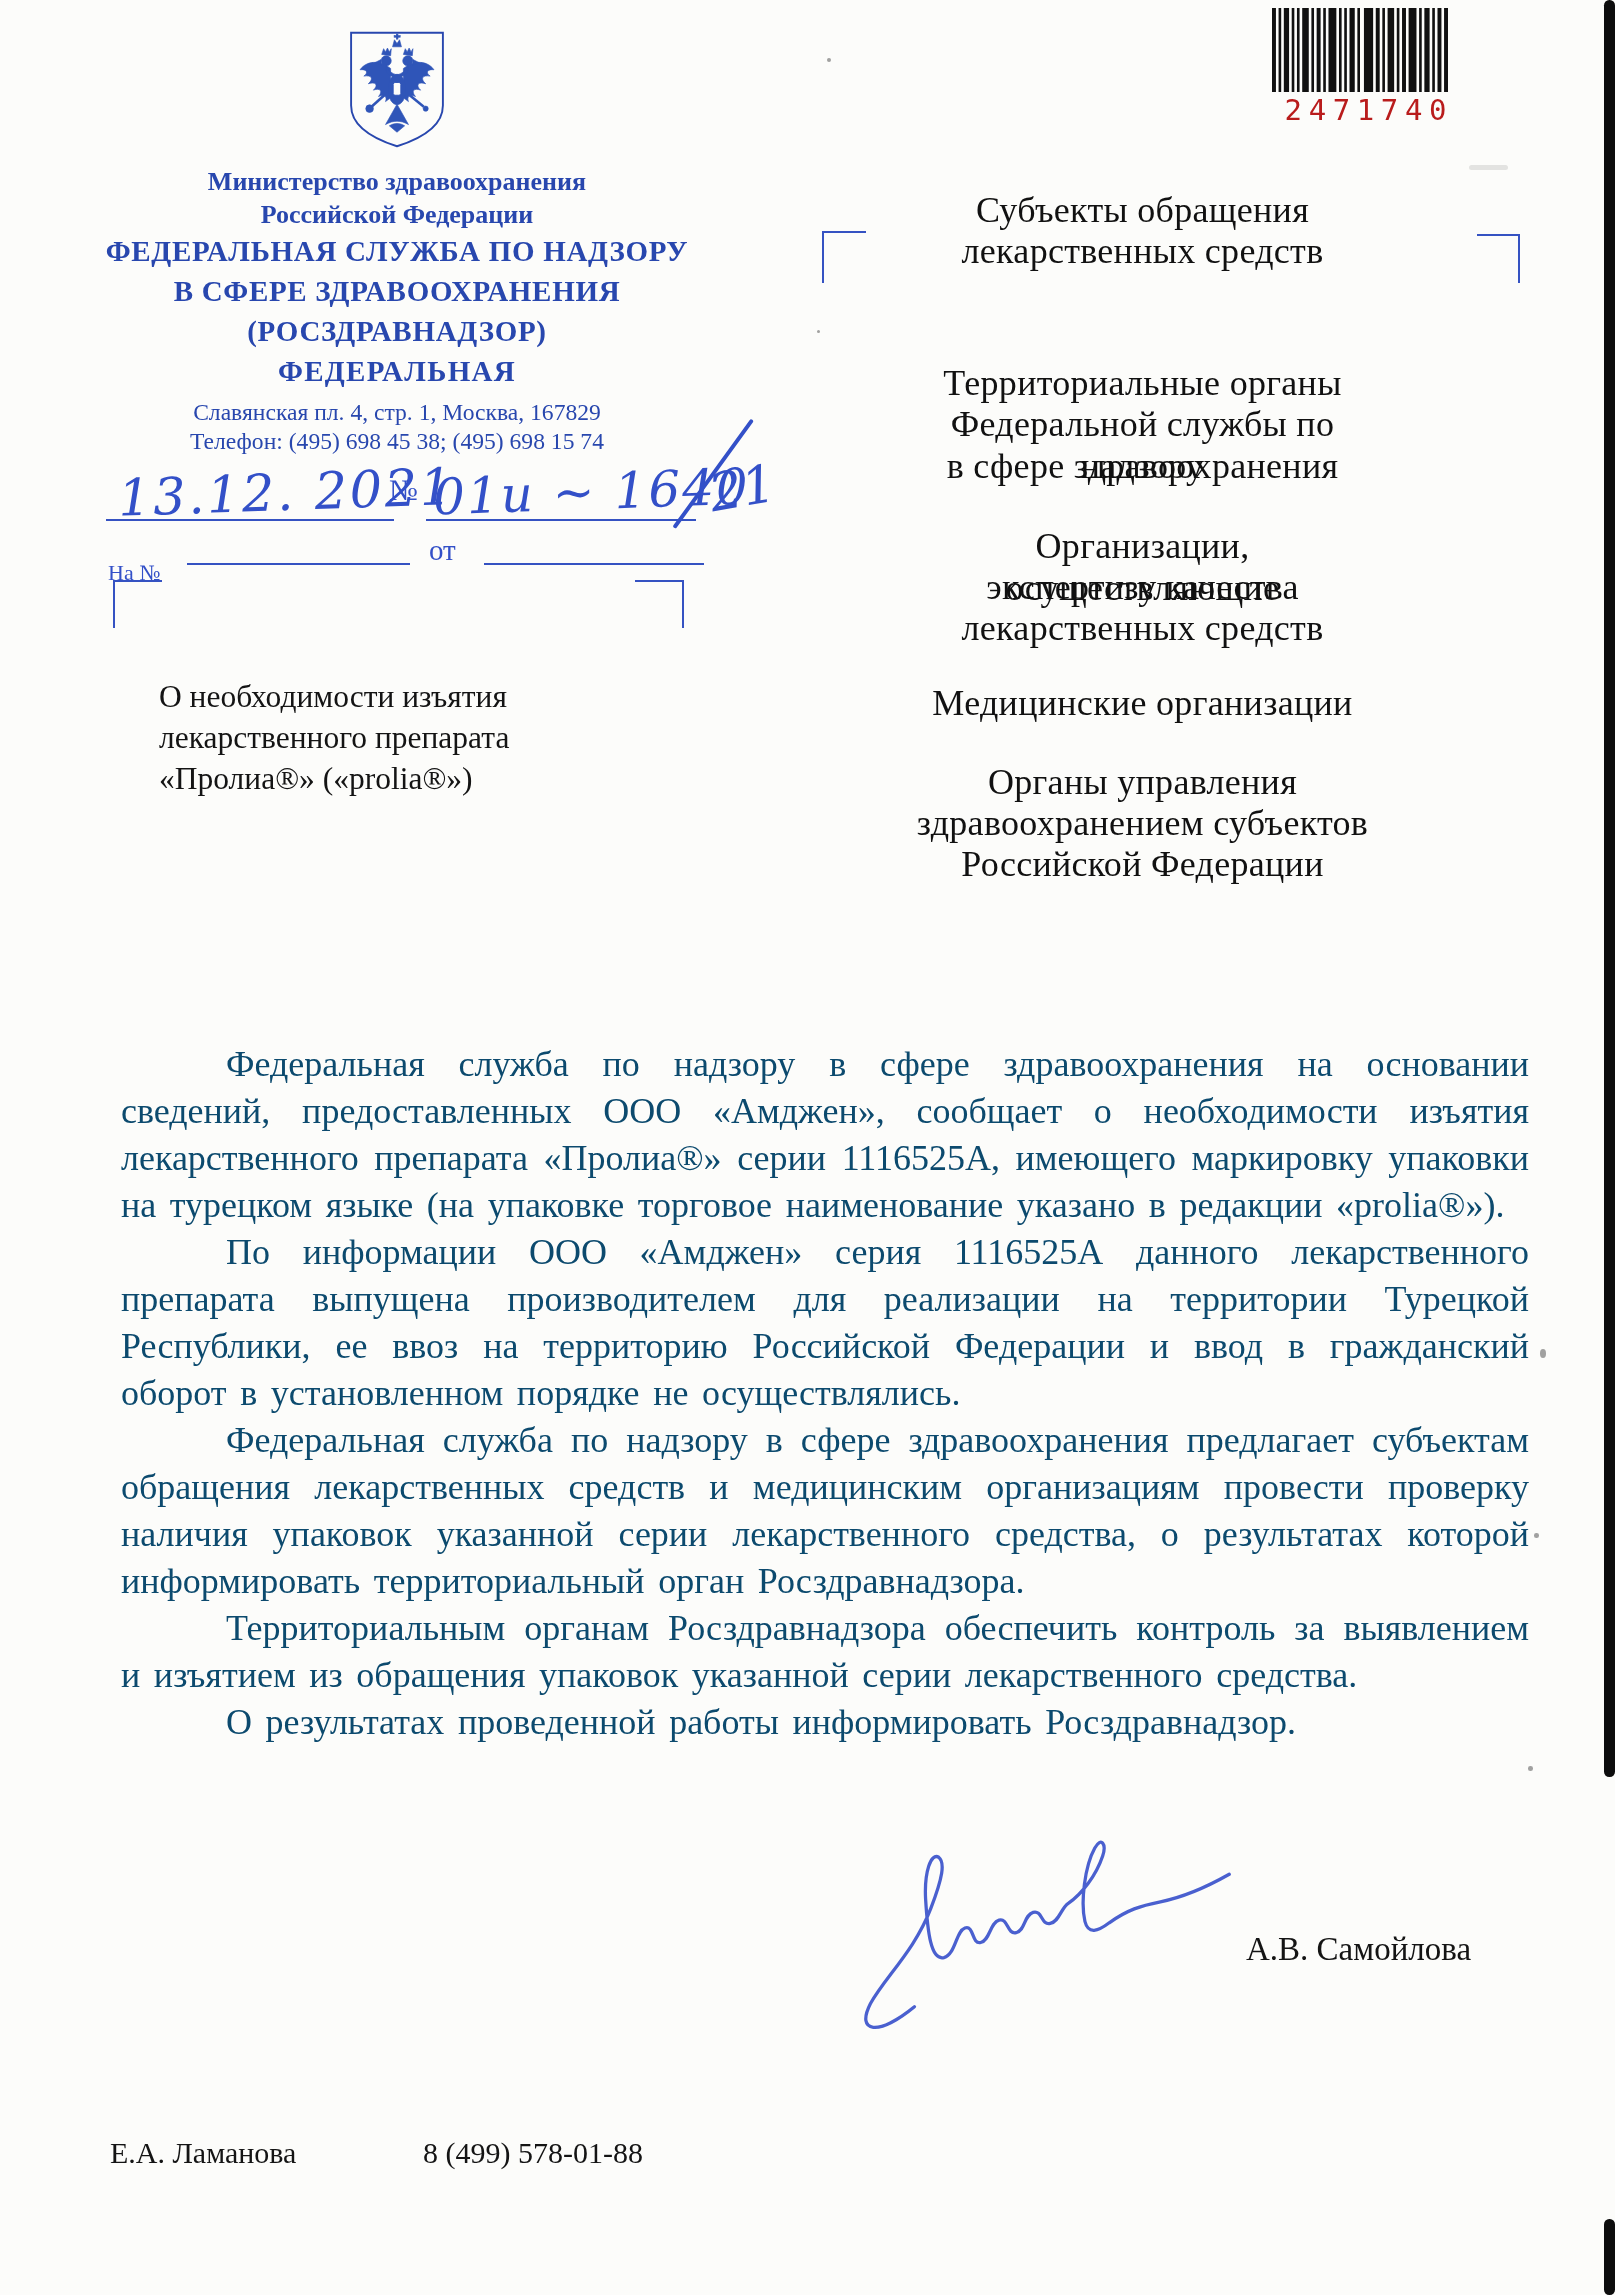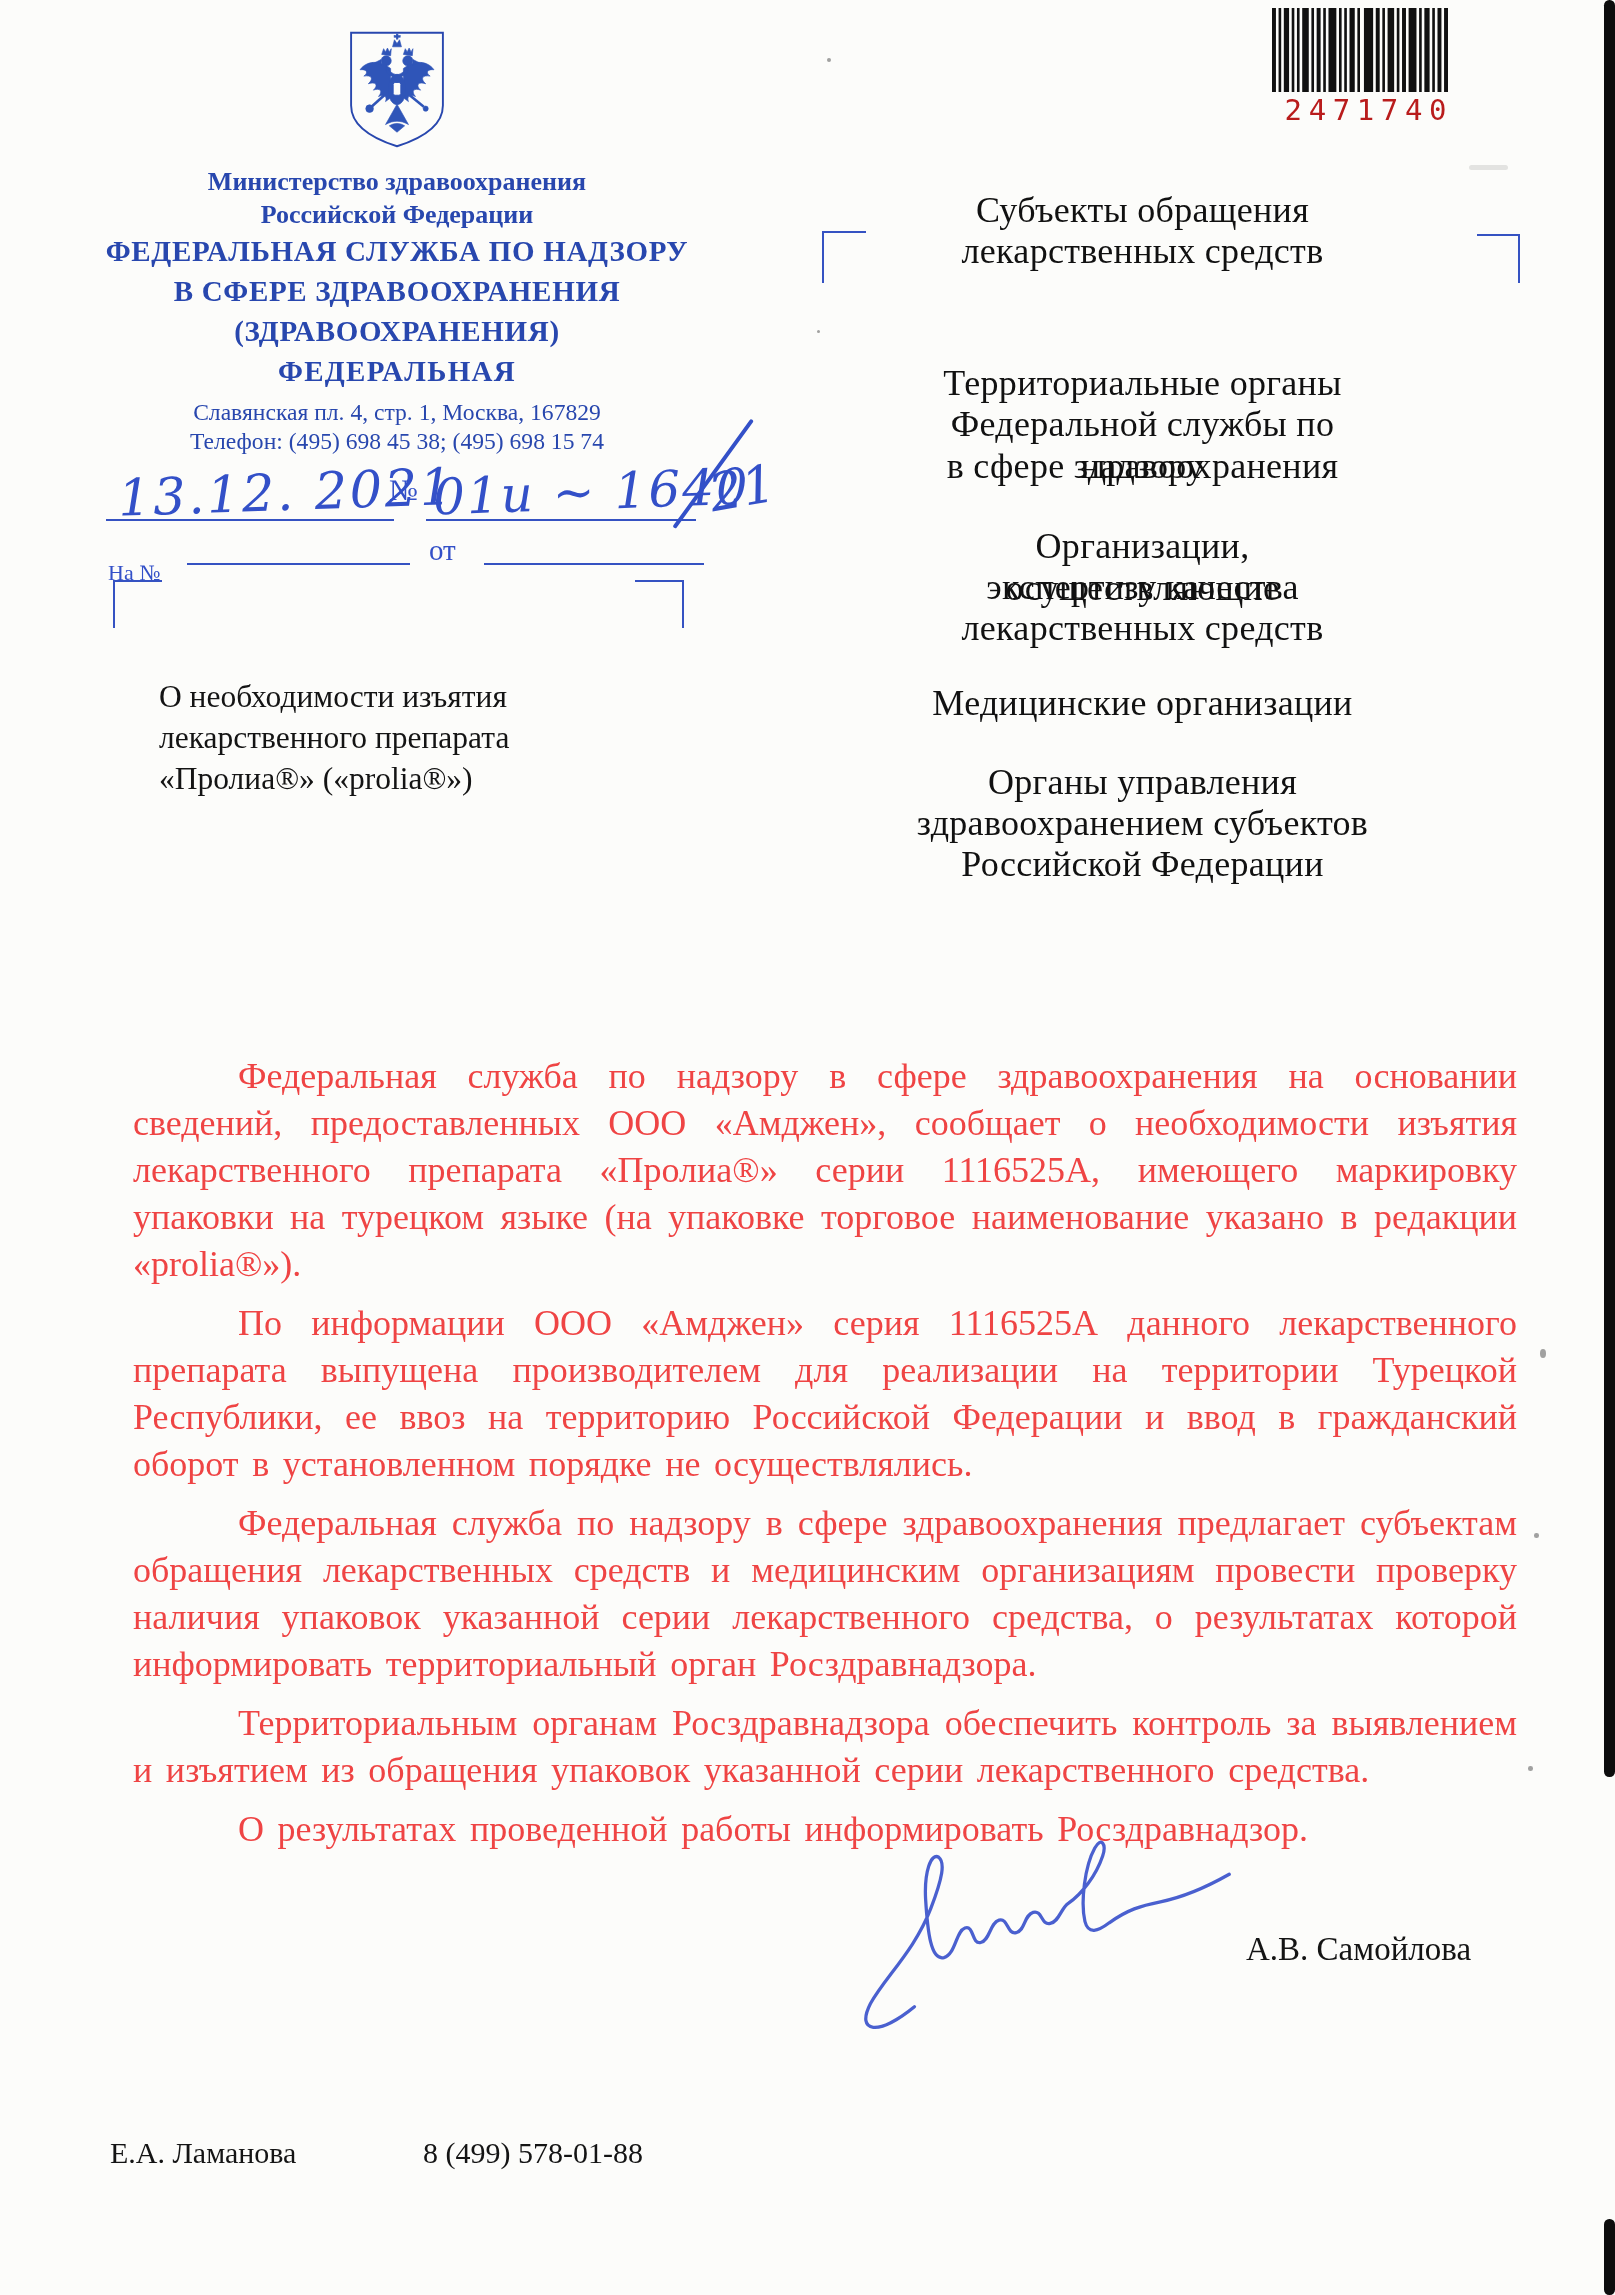--- a/index.html
+++ b/index.html
@@ -17,22 +17,22 @@
   .hand{font-family:"DejaVu Serif","Liberation Serif",serif;font-style:italic;color:#3350c8;}
   .u-line{position:absolute;height:2px;background:#3552c2;}
   .bracket{position:absolute;border:0 solid #3552c2;}
   
   .rc-line{position:absolute;left:905px;width:475px;text-align:center;
            font-size:36px;letter-spacing:0.3px;color:#111;}
   
   .sub-line{position:absolute;left:159px;width:433px;font-size:31.5px;color:#141414;}
   
   .body-text{position:absolute;left:121px;top:1041px;width:1408px;}
-  .body-text p{margin:12px;font-size:36px;line-height:47px;text-align:justify;
-               text-indent:105px;word-spacing:4.6px;color:#ef4444;}
+  .body-text p{margin:0;font-size:36px;line-height:47px;text-align:justify;
+               text-indent:105px;word-spacing:4.6px;color:#0c4a6e;}
   
   .sign-name{position:absolute;left:1246px;top:1931px;font-size:33px;color:#141414;}
   .foot{position:absolute;top:2136px;font-size:30px;color:#141414;}
   .barcode-num{position:absolute;left:1267px;top:93px;width:186px;text-align:right;
                font-family:"DejaVu Sans Mono",monospace;font-size:29px;letter-spacing:6.6px;color:#b91c1c;}
   .edge-strip{position:absolute;left:1604px;width:11px;background:#0d0d0d;border-radius:5.2px;}
   .speck{position:absolute;background:#555;border-radius:50%;opacity:.55;}
 </style>
 </head>
 <body>
@@ -94,21 +94,21 @@
       <rect x="252" y="0" width="6" height="128"></rect>
         <rect x="262" y="0" width="6" height="128"></rect>
     </g>
   </svg>
   <div class="barcode-num">2471740</div>
 
   <div class="lh-line lh-min" style="top:165px">Министерство здравоохранения</div>
   <div class="lh-line lh-min" style="top:198px">Российской Федерации</div>
   <div class="lh-line lh-svc" style="top:231px">ФЕДЕРАЛЬНАЯ СЛУЖБА ПО НАДЗОРУ</div>
   <div class="lh-line lh-svc" style="top:271px">В СФЕРЕ ЗДРАВООХРАНЕНИЯ</div>
-  <div class="lh-line lh-svc" style="top:311px">(ЗДРАВООХРАНЕНИЯ)</div>
+  <div class="lh-line lh-svc" style="top:311px">(РОСЗДРАВНАДЗОР)</div>
   <div class="lh-line lh-post" style="top:355px">ФЕДЕРАЛЬНАЯ</div>
   <div class="lh-line lh-adr" style="top:399px">Славянская пл. 4, стр. 1, Москва, 167829</div>
   <div class="lh-line lh-adr" style="top:428px">Телефон: (495) 698 45 38; (495) 698 15 74</div>
 
   <div class="abs hand" style="left:118px;top:463px;font-size:51px;letter-spacing:2.6px;transform:rotate(-2deg)">13.12. 2021</div>
   <div class="u-line" style="left:106px;top:519px;width:288px"></div>
   <div class="abs ink" style="left:389px;top:473px;font-size:30px">№</div>
   <div class="abs hand" style="left:433px;top:463px;font-size:50px;letter-spacing:2px;transform:rotate(-2deg)">01и ~ 1640</div>
   <div class="u-line" style="left:426px;top:519px;width:270px"></div>
   <svg class="abs" style="left:666px;top:416px;width:95px;height:115px" viewBox="0 0 145 175">

